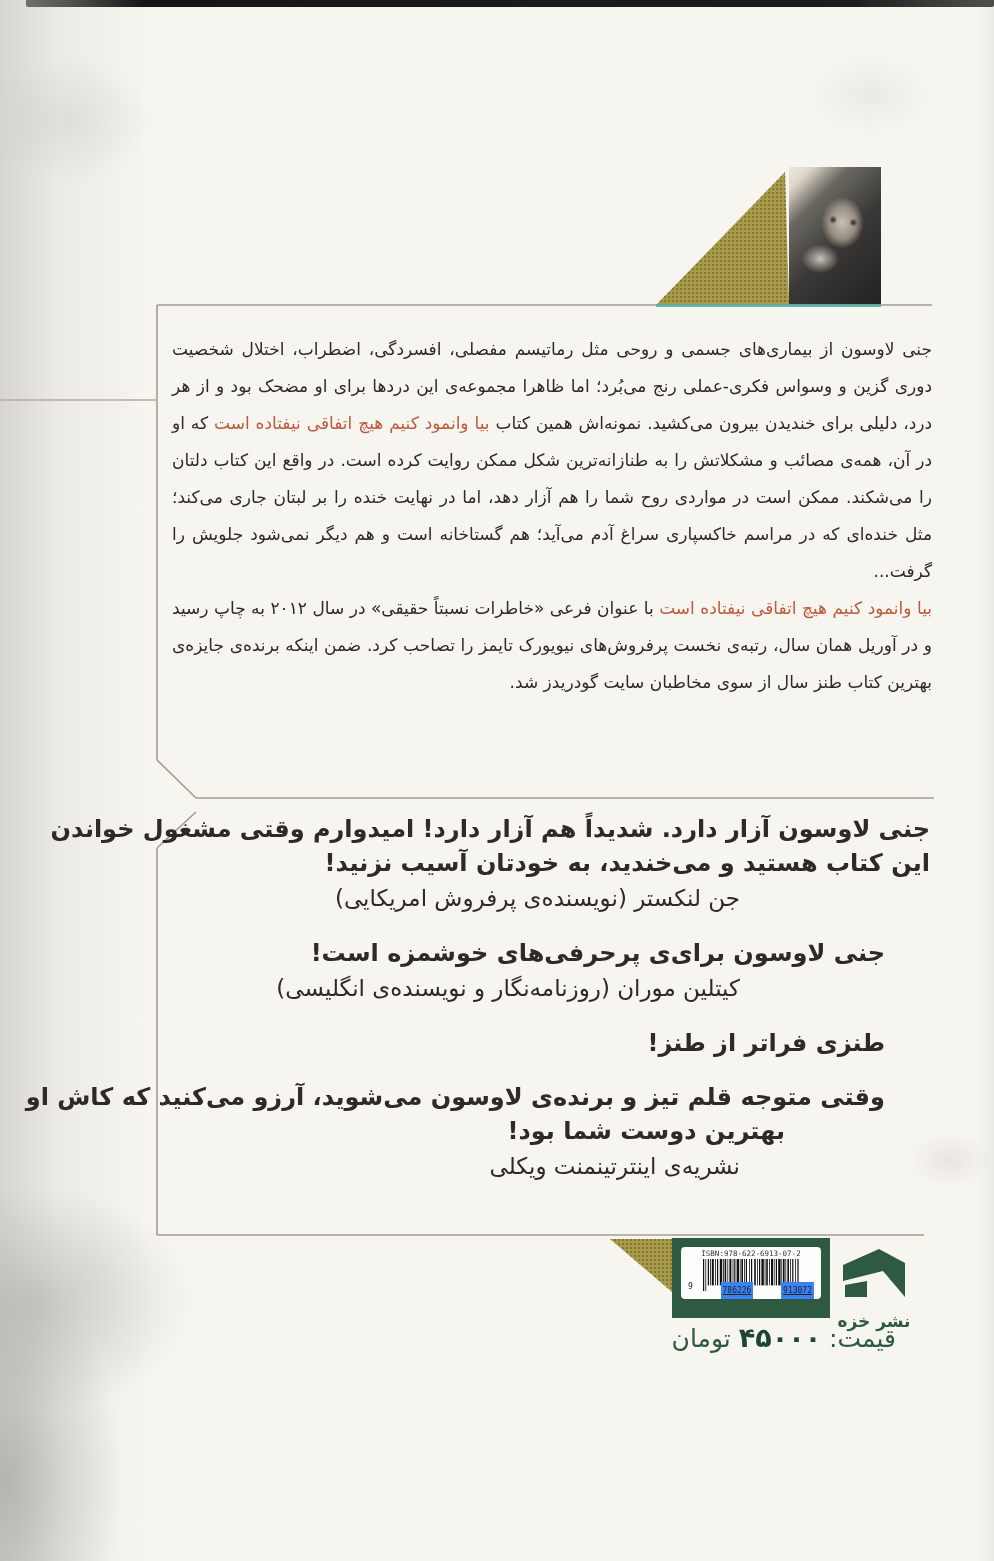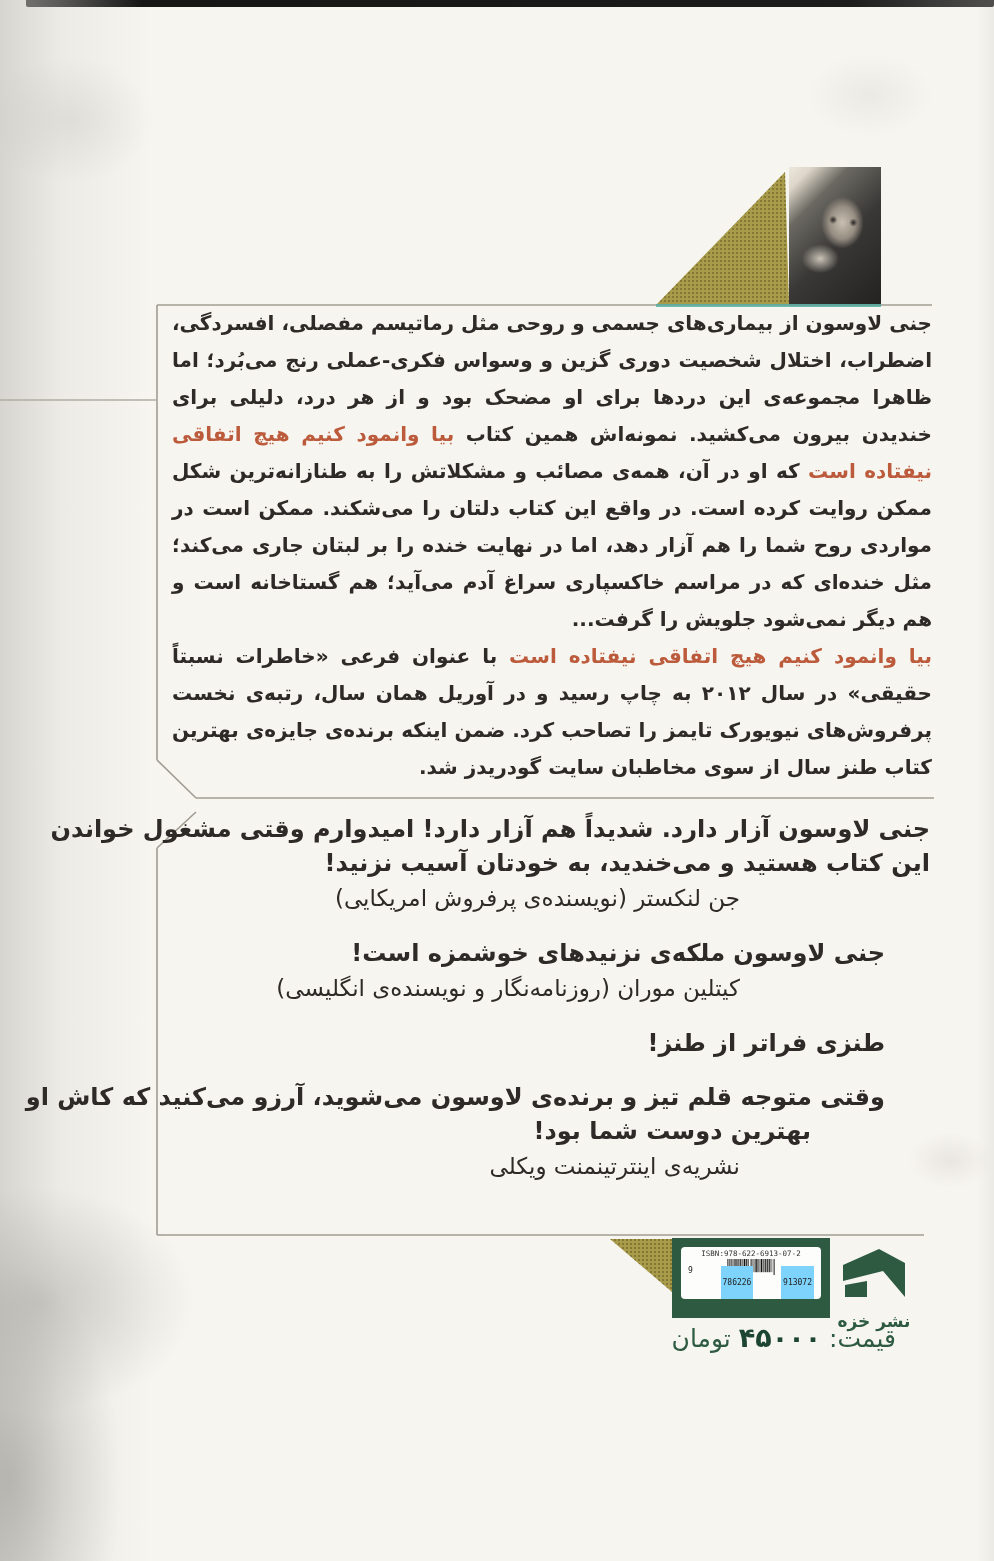--- a/index.html
+++ b/index.html
@@ -44,38 +44,38 @@
       linear-gradient(135deg, #ece8de 0%, #ddd6c9 10%, #6b6962 26%, #3a3836 55%, #232220 100%);
   }
   .teal-underline{
     position:absolute;left:656px;top:304px;width:225px;height:3px;z-index:3;
     background:#58aea2;opacity:.85;
   }
   
   svg.borders{position:absolute;left:0;top:0;z-index:2;pointer-events:none;}
   
   .main-box{
-    position:absolute;left:172px;top:305px;width:760px;z-index:4;
+    position:absolute;left:172px;top:331px;width:760px;z-index:4;
     direction:rtl;text-align:justify;
-    font-size:20px;line-height:37px;font-weight:700;color:#2d2a27;
+    font-size:17px;line-height:37px;font-weight:400;color:#2d2a27;
     letter-spacing:0;
   }
   .main-box p{margin:0;}
   .accent{color:#bc5b3c;}
   
   .quotes-box{
     position:absolute;left:172px;top:812px;width:758px;z-index:4;
     direction:rtl;color:#2d2a27;
   }
   .quote{margin:0 0 20px 0;}
   .quote.indented{margin-right:45px;}
   .q-line{
     font-size:24px;line-height:34px;font-weight:700;text-align:right;white-space:nowrap;
   }
-  .q-line.center-last{margin-right:74px;}
+  .q-line.center-last{margin-right:100px;}
   .q-attr{
     font-size:23px;line-height:36px;font-weight:400;text-align:right;
     margin-right:190px;white-space:nowrap;
   }
   .quote.indented .q-attr{margin-right:145px;}
   
   .gold-triangle-bottom{
     position:absolute;left:610px;top:1239px;width:62px;height:53px;z-index:2;
     clip-path:polygon(0 0, 100% 0, 100% 100%);
     background-color:#a89b4a;
@@ -94,21 +94,21 @@
   .isbn-text{
     font-family:"DejaVu Sans Mono",monospace;
     font-size:7.5px;line-height:9px;color:#333;margin-top:2px;white-space:nowrap;
   }
   .ean-bars{display:block;margin-top:1px;}
   .ean-digits{
     width:126px;display:flex;justify-content:space-between;
     font-family:"DejaVu Sans Mono",monospace;font-size:8px;line-height:9px;color:#222;
     margin-top:-9px;background:transparent;
   }
-  .ean-digits .grp{background:#7dd3fc;padding:12px 2px;}
+  .ean-digits .grp{background:#3b82f6;padding:4px 2px;text-decoration:underline;}
   .publisher{
     position:absolute;left:836px;top:1243px;width:76px;z-index:2;text-align:center;
   }
   .publisher-name{
     font-size:17px;font-weight:700;color:#2d5a41;margin-top:10px;direction:rtl;white-space:nowrap;
   }
   .price{
     position:absolute;right:98px;top:1322px;z-index:2;direction:rtl;
     font-size:25px;color:#2d5a41;white-space:nowrap;
   }
@@ -146,21 +146,21 @@
 
   <div class="quotes-box" dir="rtl">
 
     <div class="quote">
       <div class="q-line">جنی لاوسون آزار دارد. شدیداً هم آزار دارد! امیدوارم وقتی مشغول خواندن</div>
       <div class="q-line">این کتاب هستید و می‌خندید، به خودتان آسیب نزنید!</div>
       <div class="q-attr">جن لنکستر (نویسنده‌ی پرفروش امریکایی)</div>
     </div>
 
     <div class="quote indented">
-      <div class="q-line">جنی لاوسون ملکه‌ی نزنید‌های خوشمزه است!</div>
+      <div class="q-line">جنی لاوسون برای‌ی پرحرفی‌های خوشمزه است!</div>
       <div class="q-attr">کیتلین موران (روزنامه‌نگار و نویسنده‌ی انگلیسی)</div>
     </div>
 
     <div class="quote indented">
       <div class="q-line">طنزی فراتر از طنز!</div>
     </div>
 
     <div class="quote indented">
       <div class="q-line">وقتی متوجه قلم تیز و برنده‌ی لاوسون می‌شوید، آرزو می‌کنید که کاش او</div>
       <div class="q-line center-last">بهترین دوست شما بود!</div>

